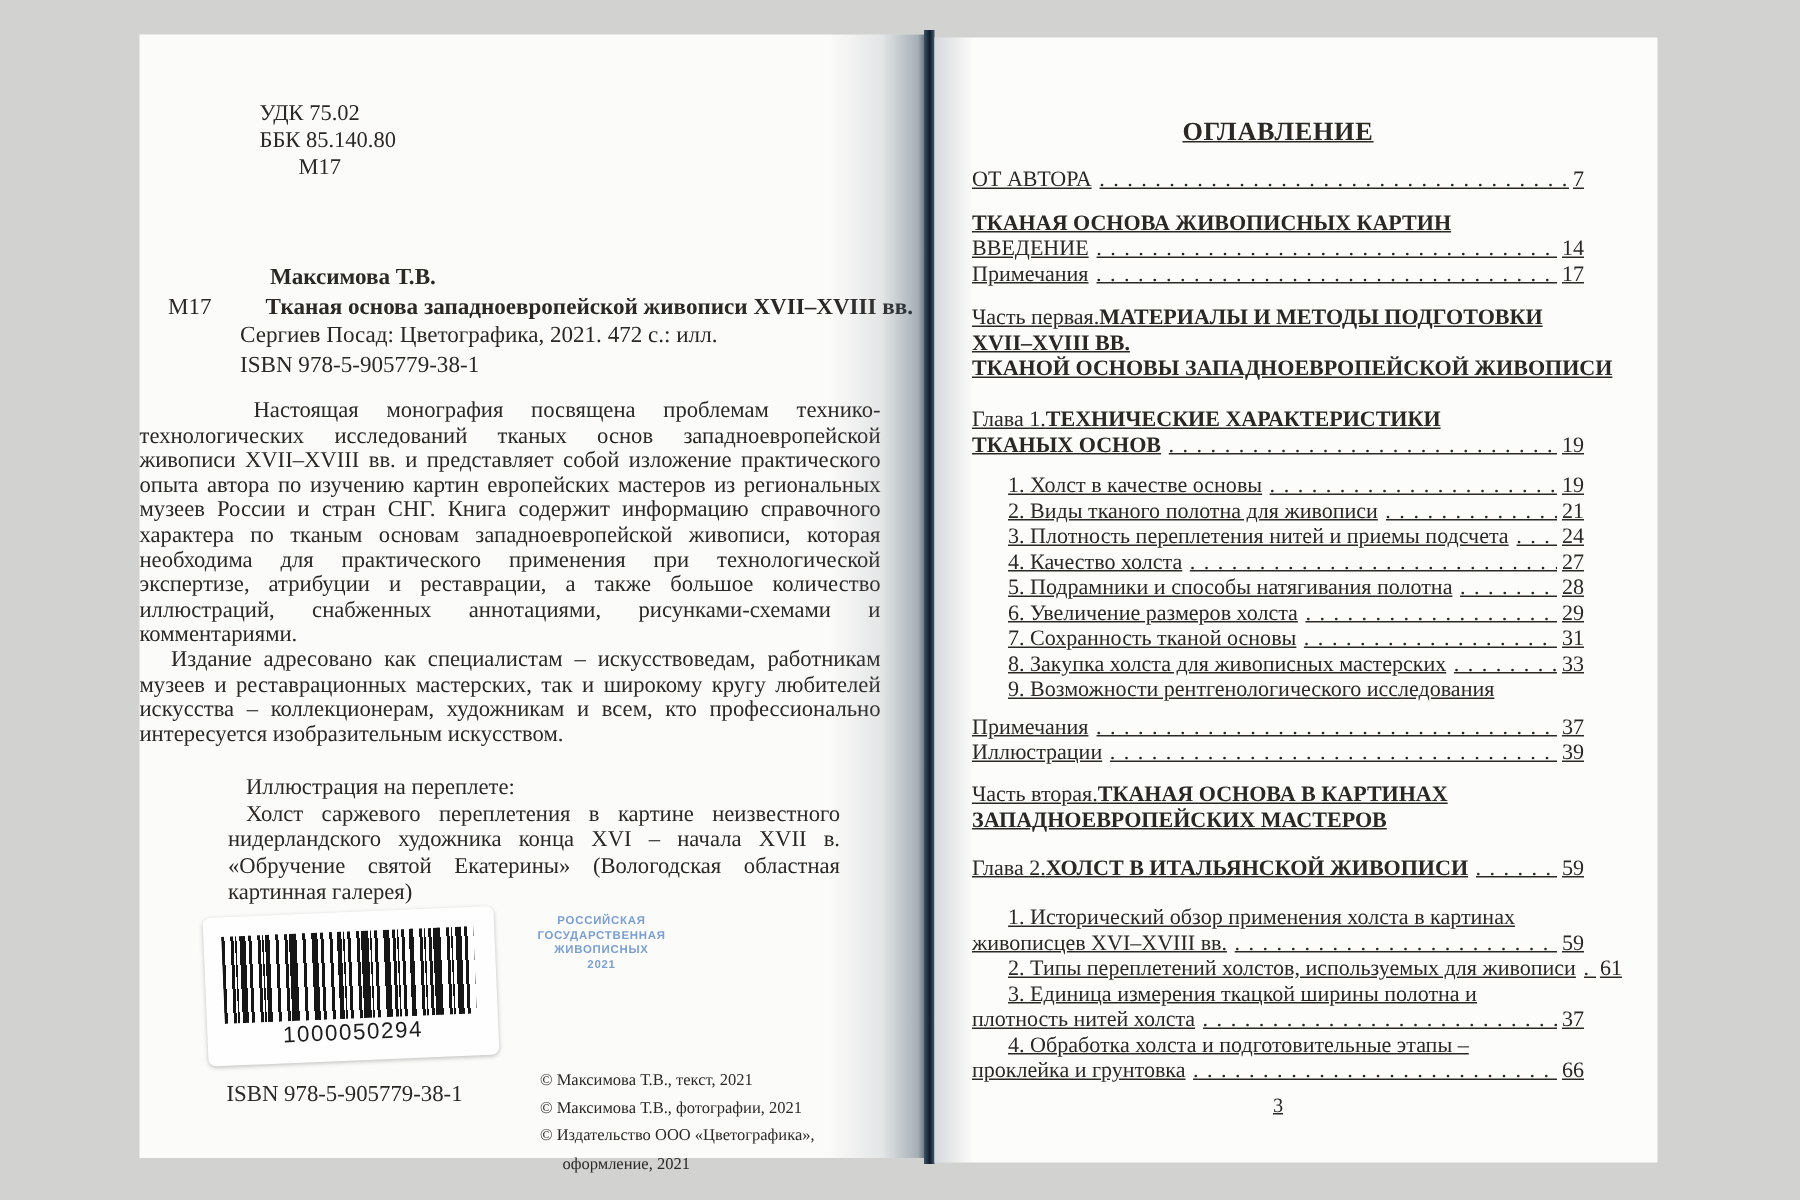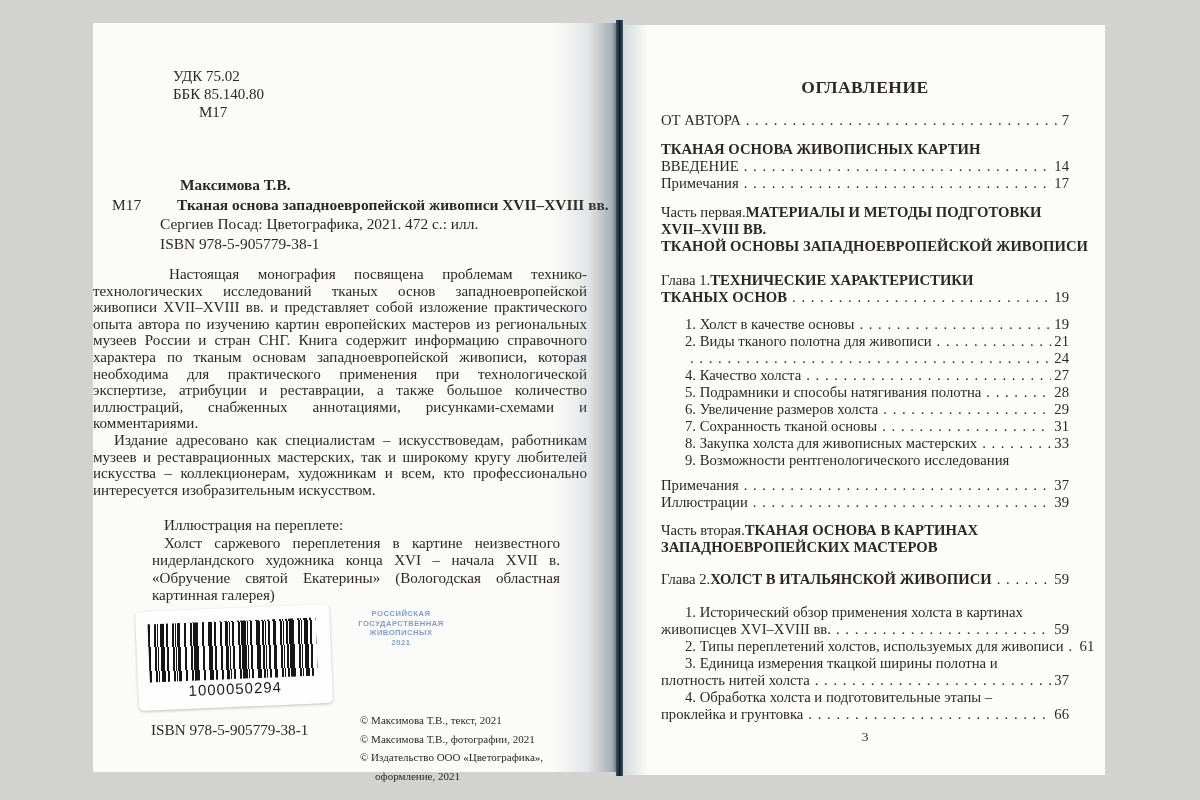--- a/index.html
+++ b/index.html
@@ -41,21 +41,21 @@
   .bc-num{position:absolute;left:0;top:72px;width:100%;text-align:center;
           font-family:"Liberation Sans","DejaVu Sans",sans-serif;font-size:15px;letter-spacing:1px;color:#1d1d1d;}
   .stamp{position:absolute;left:262px;top:586px;width:92px;text-align:center;
           font-family:"Liberation Sans","DejaVu Sans",sans-serif;font-size:7.6px;line-height:9.5px;
           font-weight:bold;letter-spacing:.5px;color:#7b9fd2;}
   .copyright{position:absolute;left:267px;top:688px;font-size:11px;line-height:18.5px;}
   .copyright .cont{padding-left:15px;}
   .isbn-bottom{position:absolute;left:58px;top:698px;font-size:15.2px;}
 
   
-  .rp-content{position:absolute;left:38px;top:52px;width:408px;font-size:14.7px;}
+  .rp-content{position:absolute;left:25px;top:52px;width:408px;font-size:14.7px;text-decoration:underline;}
   .toc-title{text-align:center;font-weight:bold;font-size:17.5px;letter-spacing:.5px;margin:0 0 14px 0;}
   .toc-line{display:flex;align-items:baseline;height:17px;line-height:17px;white-space:nowrap;}
   .toc-line .t{white-space:nowrap;}
   .toc-line .pfx{margin-right:0;}
   .b{font-weight:bold;}
   .ind{padding-left:24px;}
   .leader{flex:1;overflow:hidden;margin:0 3px 0 5px;min-width:8px;}
   .leader::after{content:". . . . . . . . . . . . . . . . . . . . . . . . . . . . . . . . . . . . . . . . . . . . . . . . . . . . . . . . . . . .";
           letter-spacing:1px;color:#2b2824;}
   .pg{white-space:nowrap;}
@@ -167,20 +167,21 @@
         <span class="t">1. Холст в качестве основы</span>
         <span class="leader"></span>
         <span class="pg">19</span>
       </div>
       <div class="toc-line ind">
         <span class="t">2. Виды тканого полотна для живописи</span>
         <span class="leader"></span>
         <span class="pg">21</span>
       </div>
       <div class="toc-line ind">
+        <span class="t">3. Плотность переплетения нитей и приемы подсчета</span>
         <span class="leader"></span>
         <span class="pg">24</span>
       </div>
       <div class="toc-line ind">
         <span class="t">4. Качество холста</span>
         <span class="leader"></span>
         <span class="pg">27</span>
       </div>
       <div class="toc-line ind">
         <span class="t">5. Подрамники и способы натягивания полотна</span>

